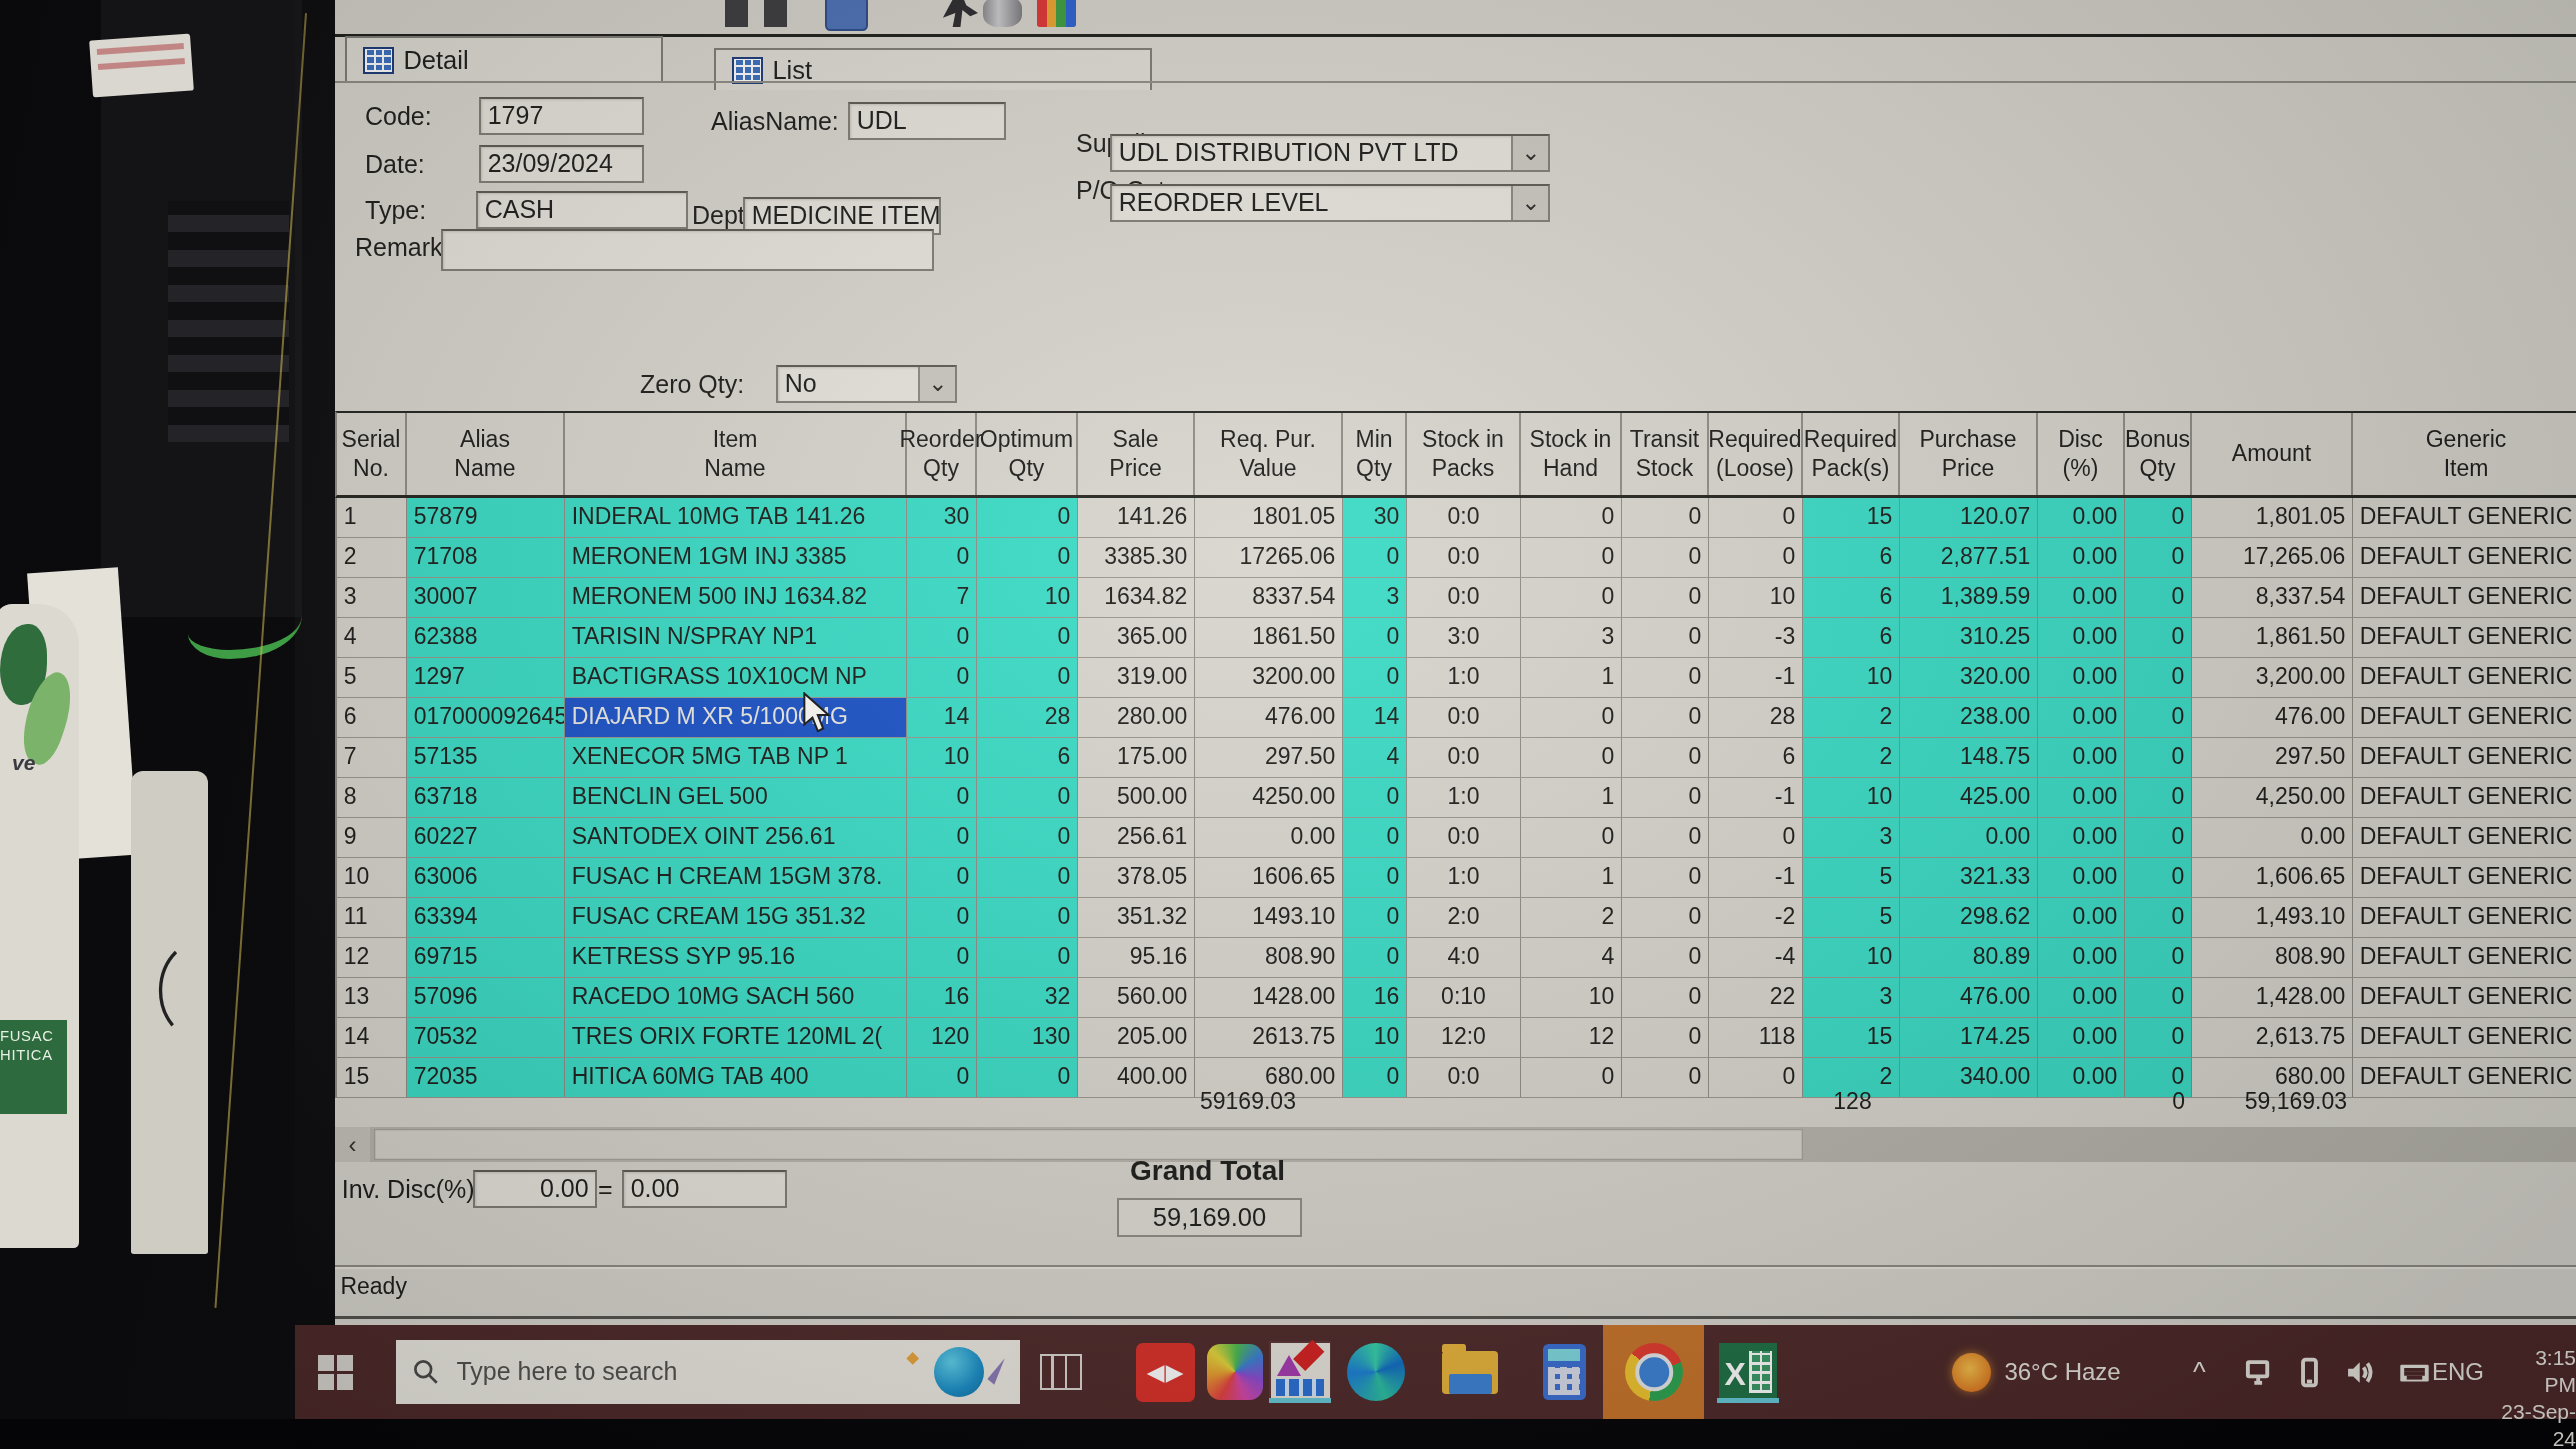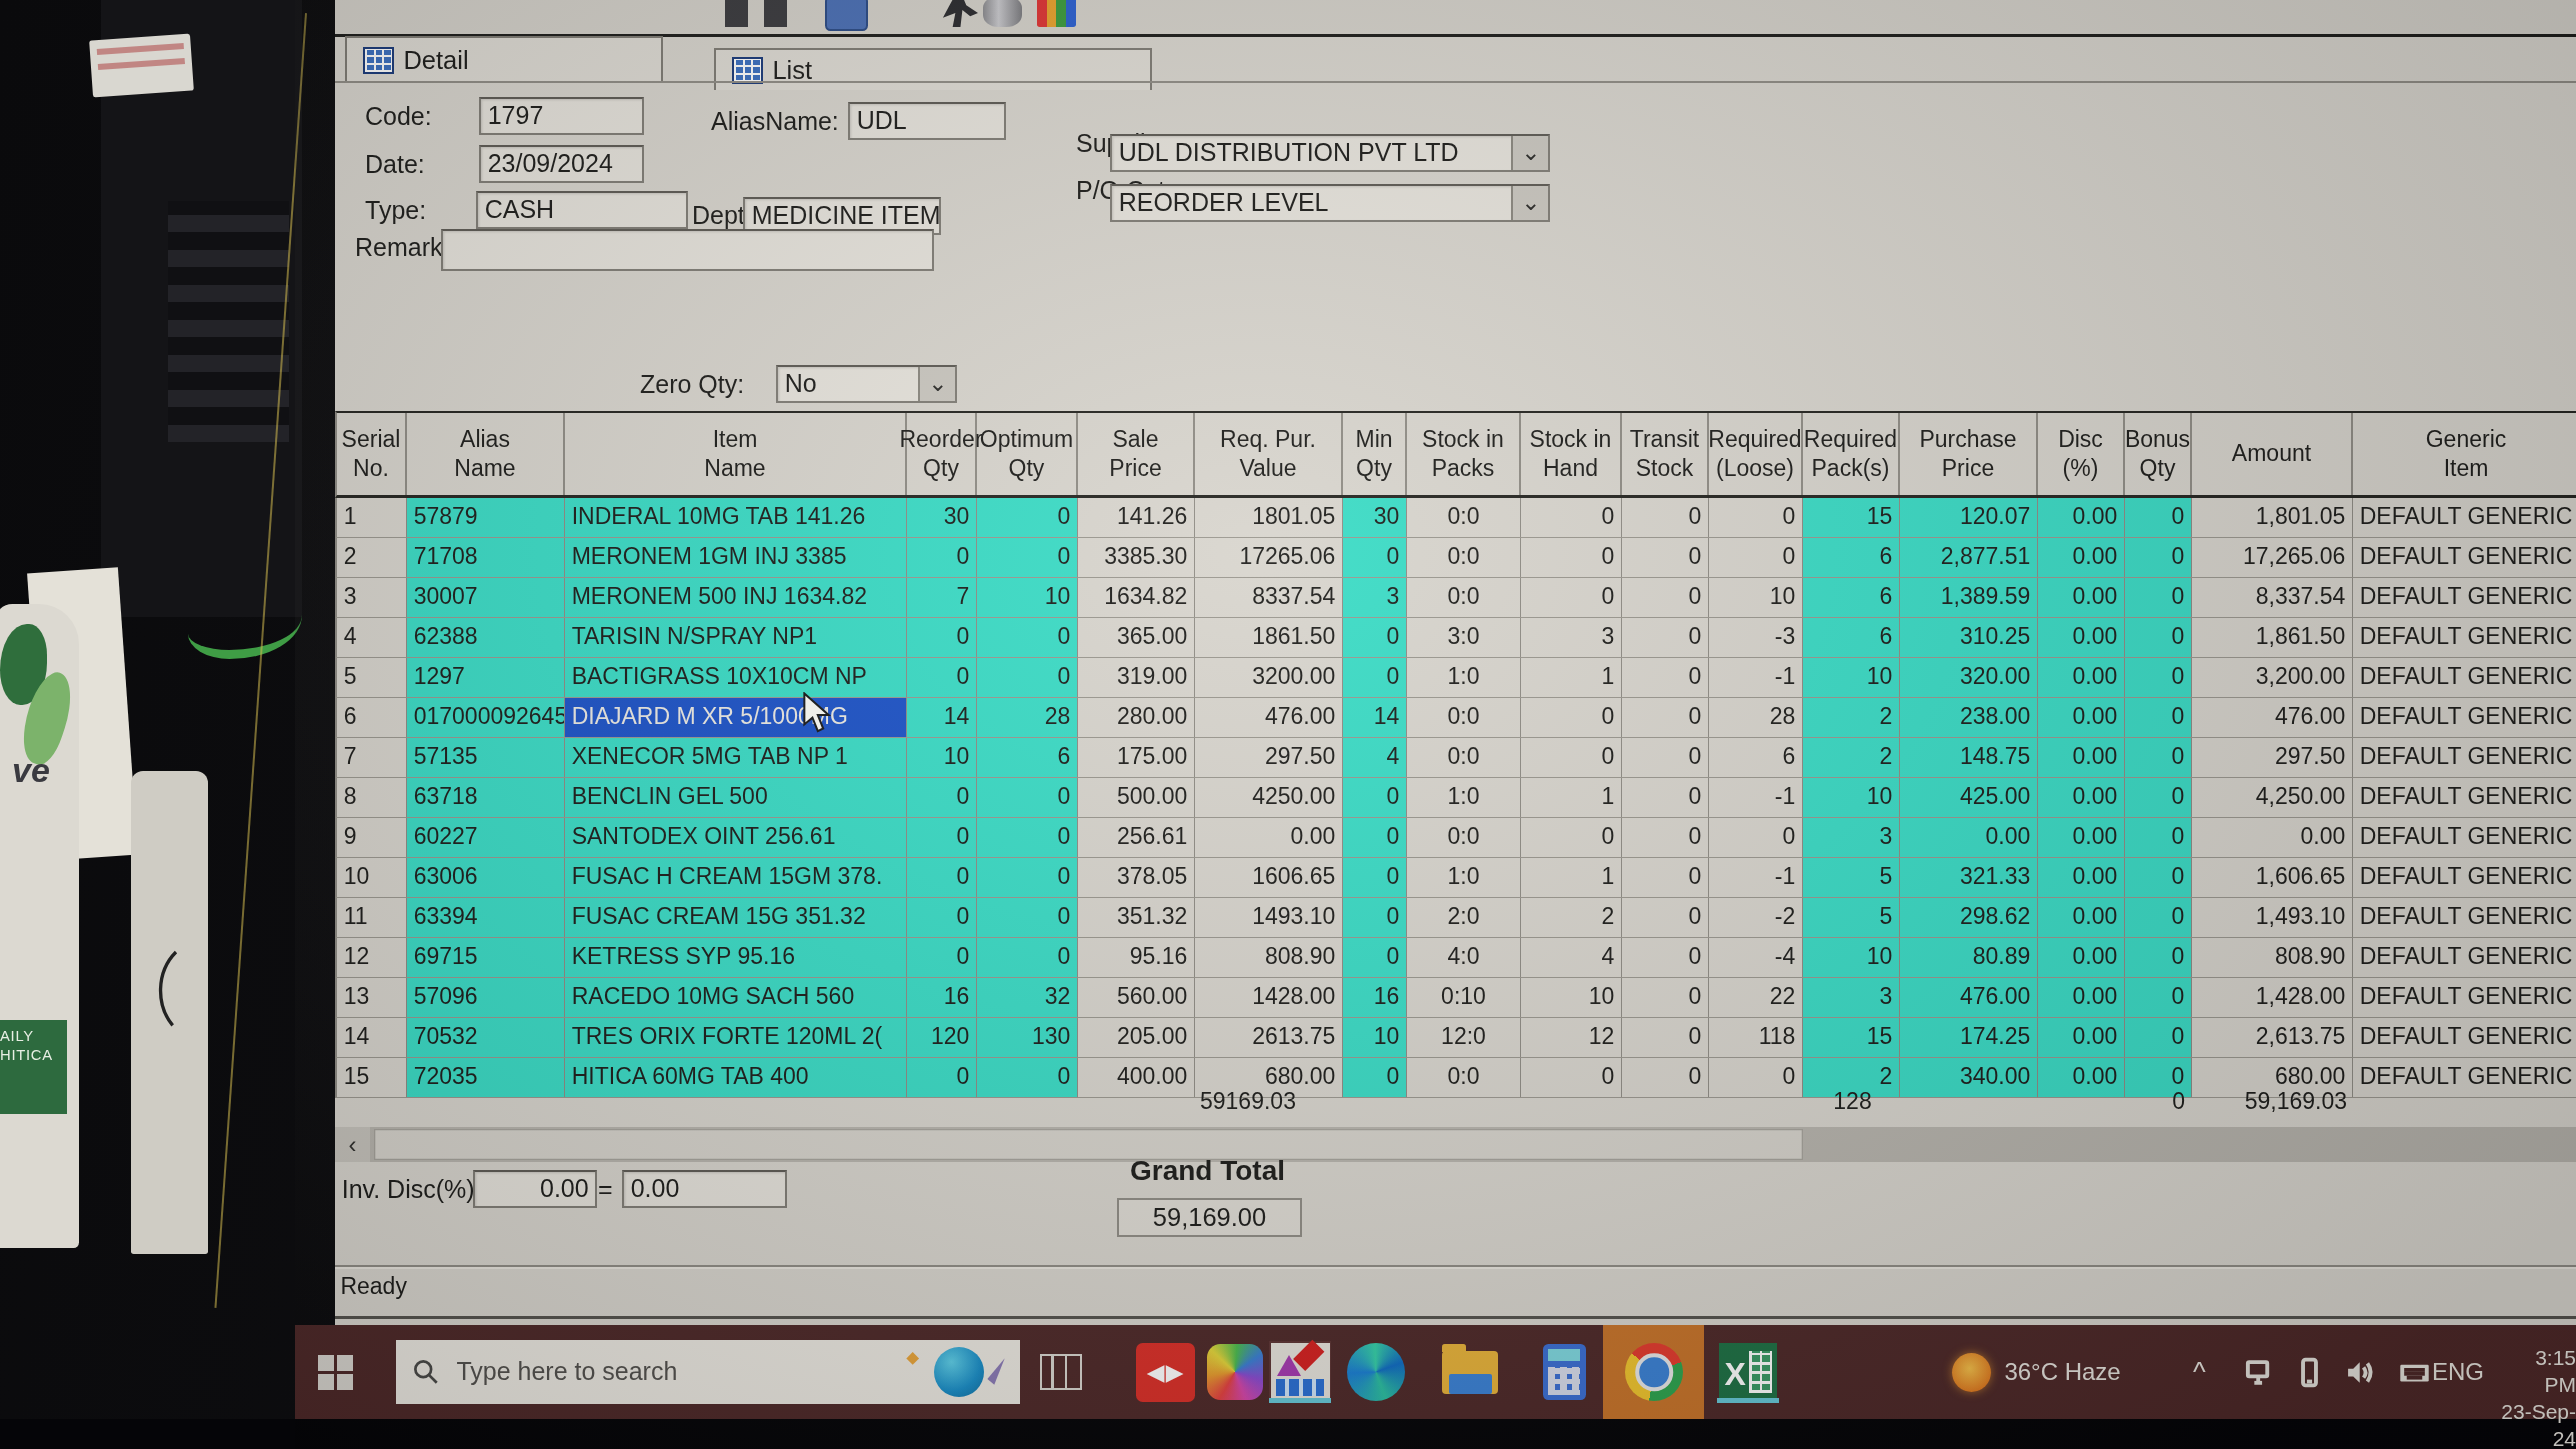--- a/index.html
+++ b/index.html
@@ -11,21 +11,21 @@
   .pc-tower{left:101px;top:0;width:201px;height:617px;background:#141417;}
   .pc-slats{left:168px;top:201px;width:121px;height:241px;
     background:repeating-linear-gradient(0deg,#232328 0 17.4px,#101013 17.4px 35px);}
   .sticker-top{left:91px;top:37px;width:101px;height:57px;background:#d9d7d0;border-radius:2.7px;transform:rotate(-4deg);}
   .sticker-top i{display:block;margin:9.4px 6.7px 0;height:5.4px;background:#b05050;opacity:.6;}
   .green-cable{left:188px;top:590px;width:114px;height:60px;border-bottom:9.4px solid #3f9d45;border-radius:0 0 70% 40%;}
   .paper{left:37px;top:570px;width:91px;height:288px;background:#e4e1d8;transform:rotate(-4deg);}
   .bottle{left:-5.4px;top:604px;width:84px;height:644px;background:#dcd9d1;border-radius:17.4px 40px 5.4px 5.4px;}
   .leaf1{left:0px;top:624px;width:47px;height:81px;background:#2f6e3c;border-radius:60% 40% 55% 45%;}
   .leaf2{left:27px;top:671px;width:40px;height:94px;background:#7cb36b;border-radius:50% 60% 40% 60%;transform:rotate(18deg);}
-  .bottle-ve{left:12px;top:751px;font-size:34px;font-style:italic;color:#3a3a40;font-weight:bold;}
+  .bottle-ve{left:12px;top:751px;font-size:21px;font-style:italic;color:#3a3a40;font-weight:bold;}
   .bottle-label{left:-5.4px;top:1020px;width:67px;height:87px;background:#2d6a3e;color:#e8efe4;font-size:14.8px;line-height:19px;padding:6.7px 0 0 5.4px;letter-spacing:0.7px;}
   .jug{left:131px;top:771px;width:77px;height:483px;background:#cfccc4;border-radius:12px 12px 2.7px 2.7px;}
   .jug svg{position:absolute;left:5.4px;top:174px;}
   
   .app{position:absolute;left:335px;top:0;width:2241px;height:1325px;background:#d8d5ce;overflow:hidden;}
   .glare{position:absolute;left:295px;top:0;width:2281px;height:1449px;pointer-events:none;
     background:radial-gradient(ellipse at 42% 38%,rgba(255,252,244,0.07),rgba(0,0,0,0.16) 88%);z-index:60;}
   .scratch{position:absolute;left:305px;top:13.4px;width:2px;height:1298px;background:rgba(212,188,80,.55);
     transform-origin:top left;transform:rotate(4deg);z-index:55;}
   
@@ -124,21 +124,21 @@
       <i></i>
       <i></i>
     </div>
   <div class="decor green-cable"></div>
   <div class="decor paper"></div>
   <div class="decor bottle"></div>
   <div class="decor leaf1"></div>
   <div class="decor leaf2"></div>
   <div class="decor bottle-ve">ve</div>
   <div class="decor bottle-label">
-    <span>AILY</span><br>
+    <span>FUSAC</span><br>
     <span>HITICA</span>
   </div>
   <div class="decor jug">
     <svg width="60" height="94" viewBox="0 0 90 140">
         <path d="M60 10 C 30 40, 30 90, 55 120" stroke="#222" stroke-width="5" fill="none"></path>
       </svg>
   </div>
 
   <div class="app">
 

